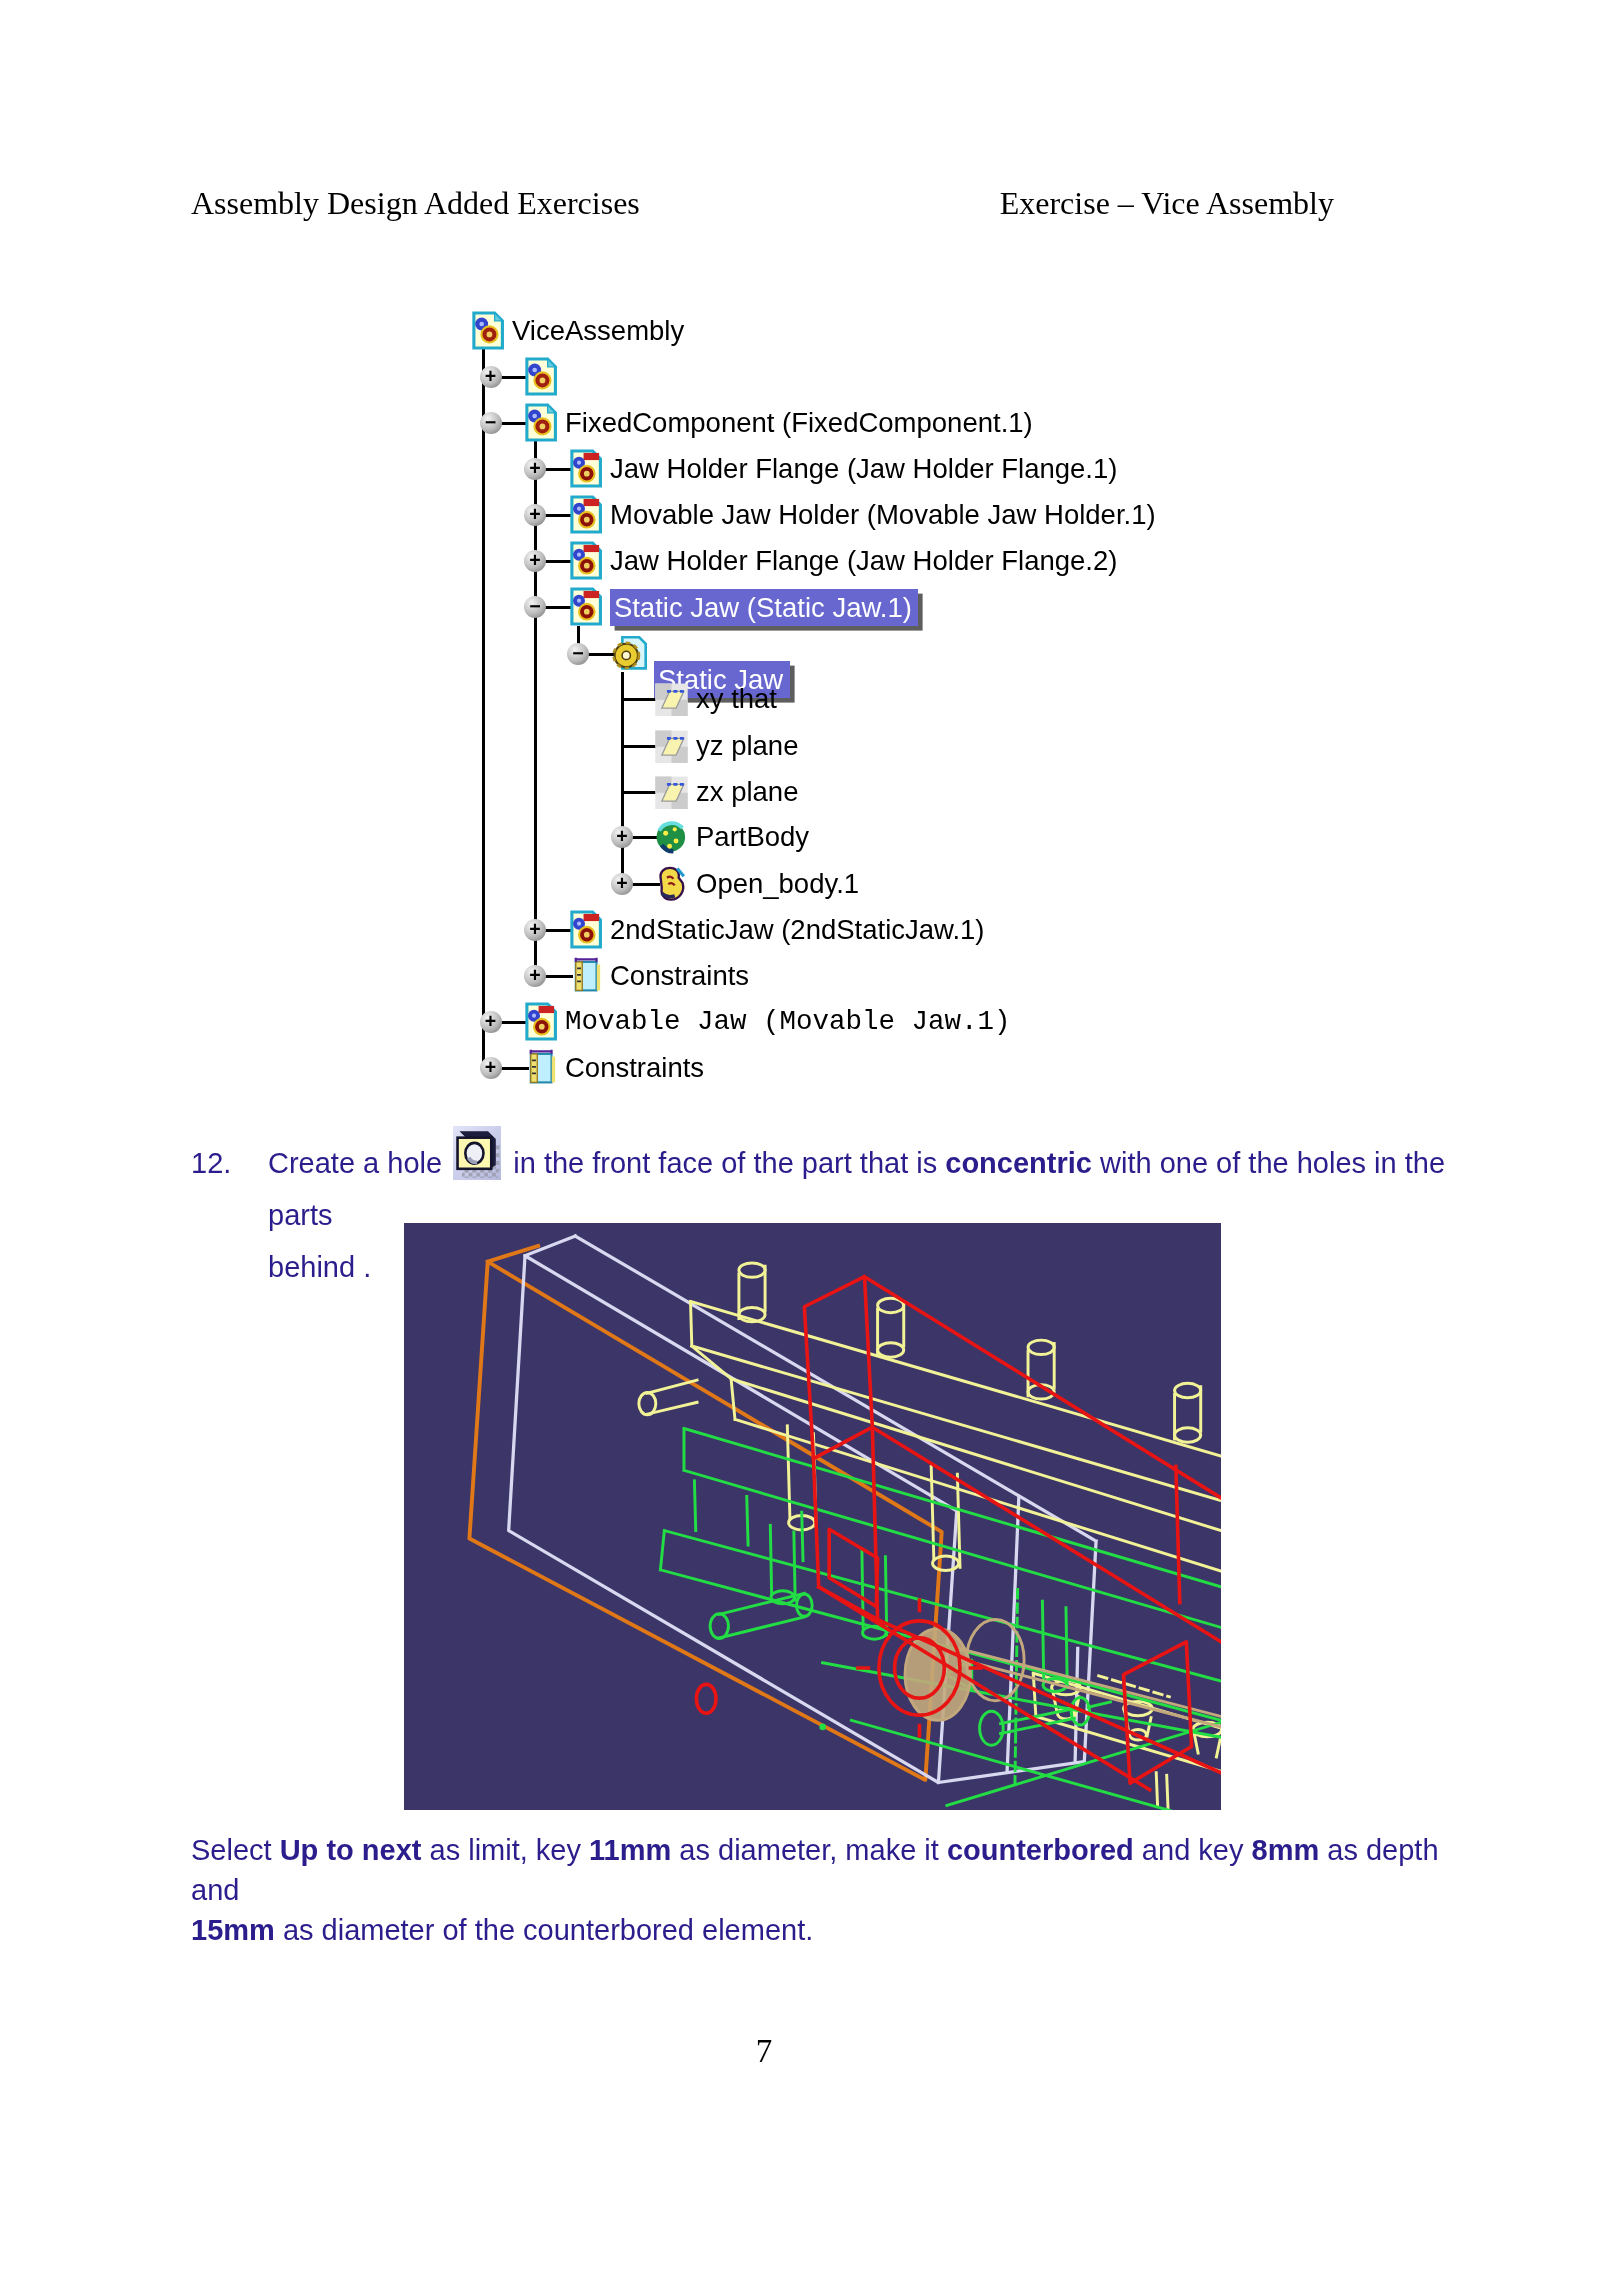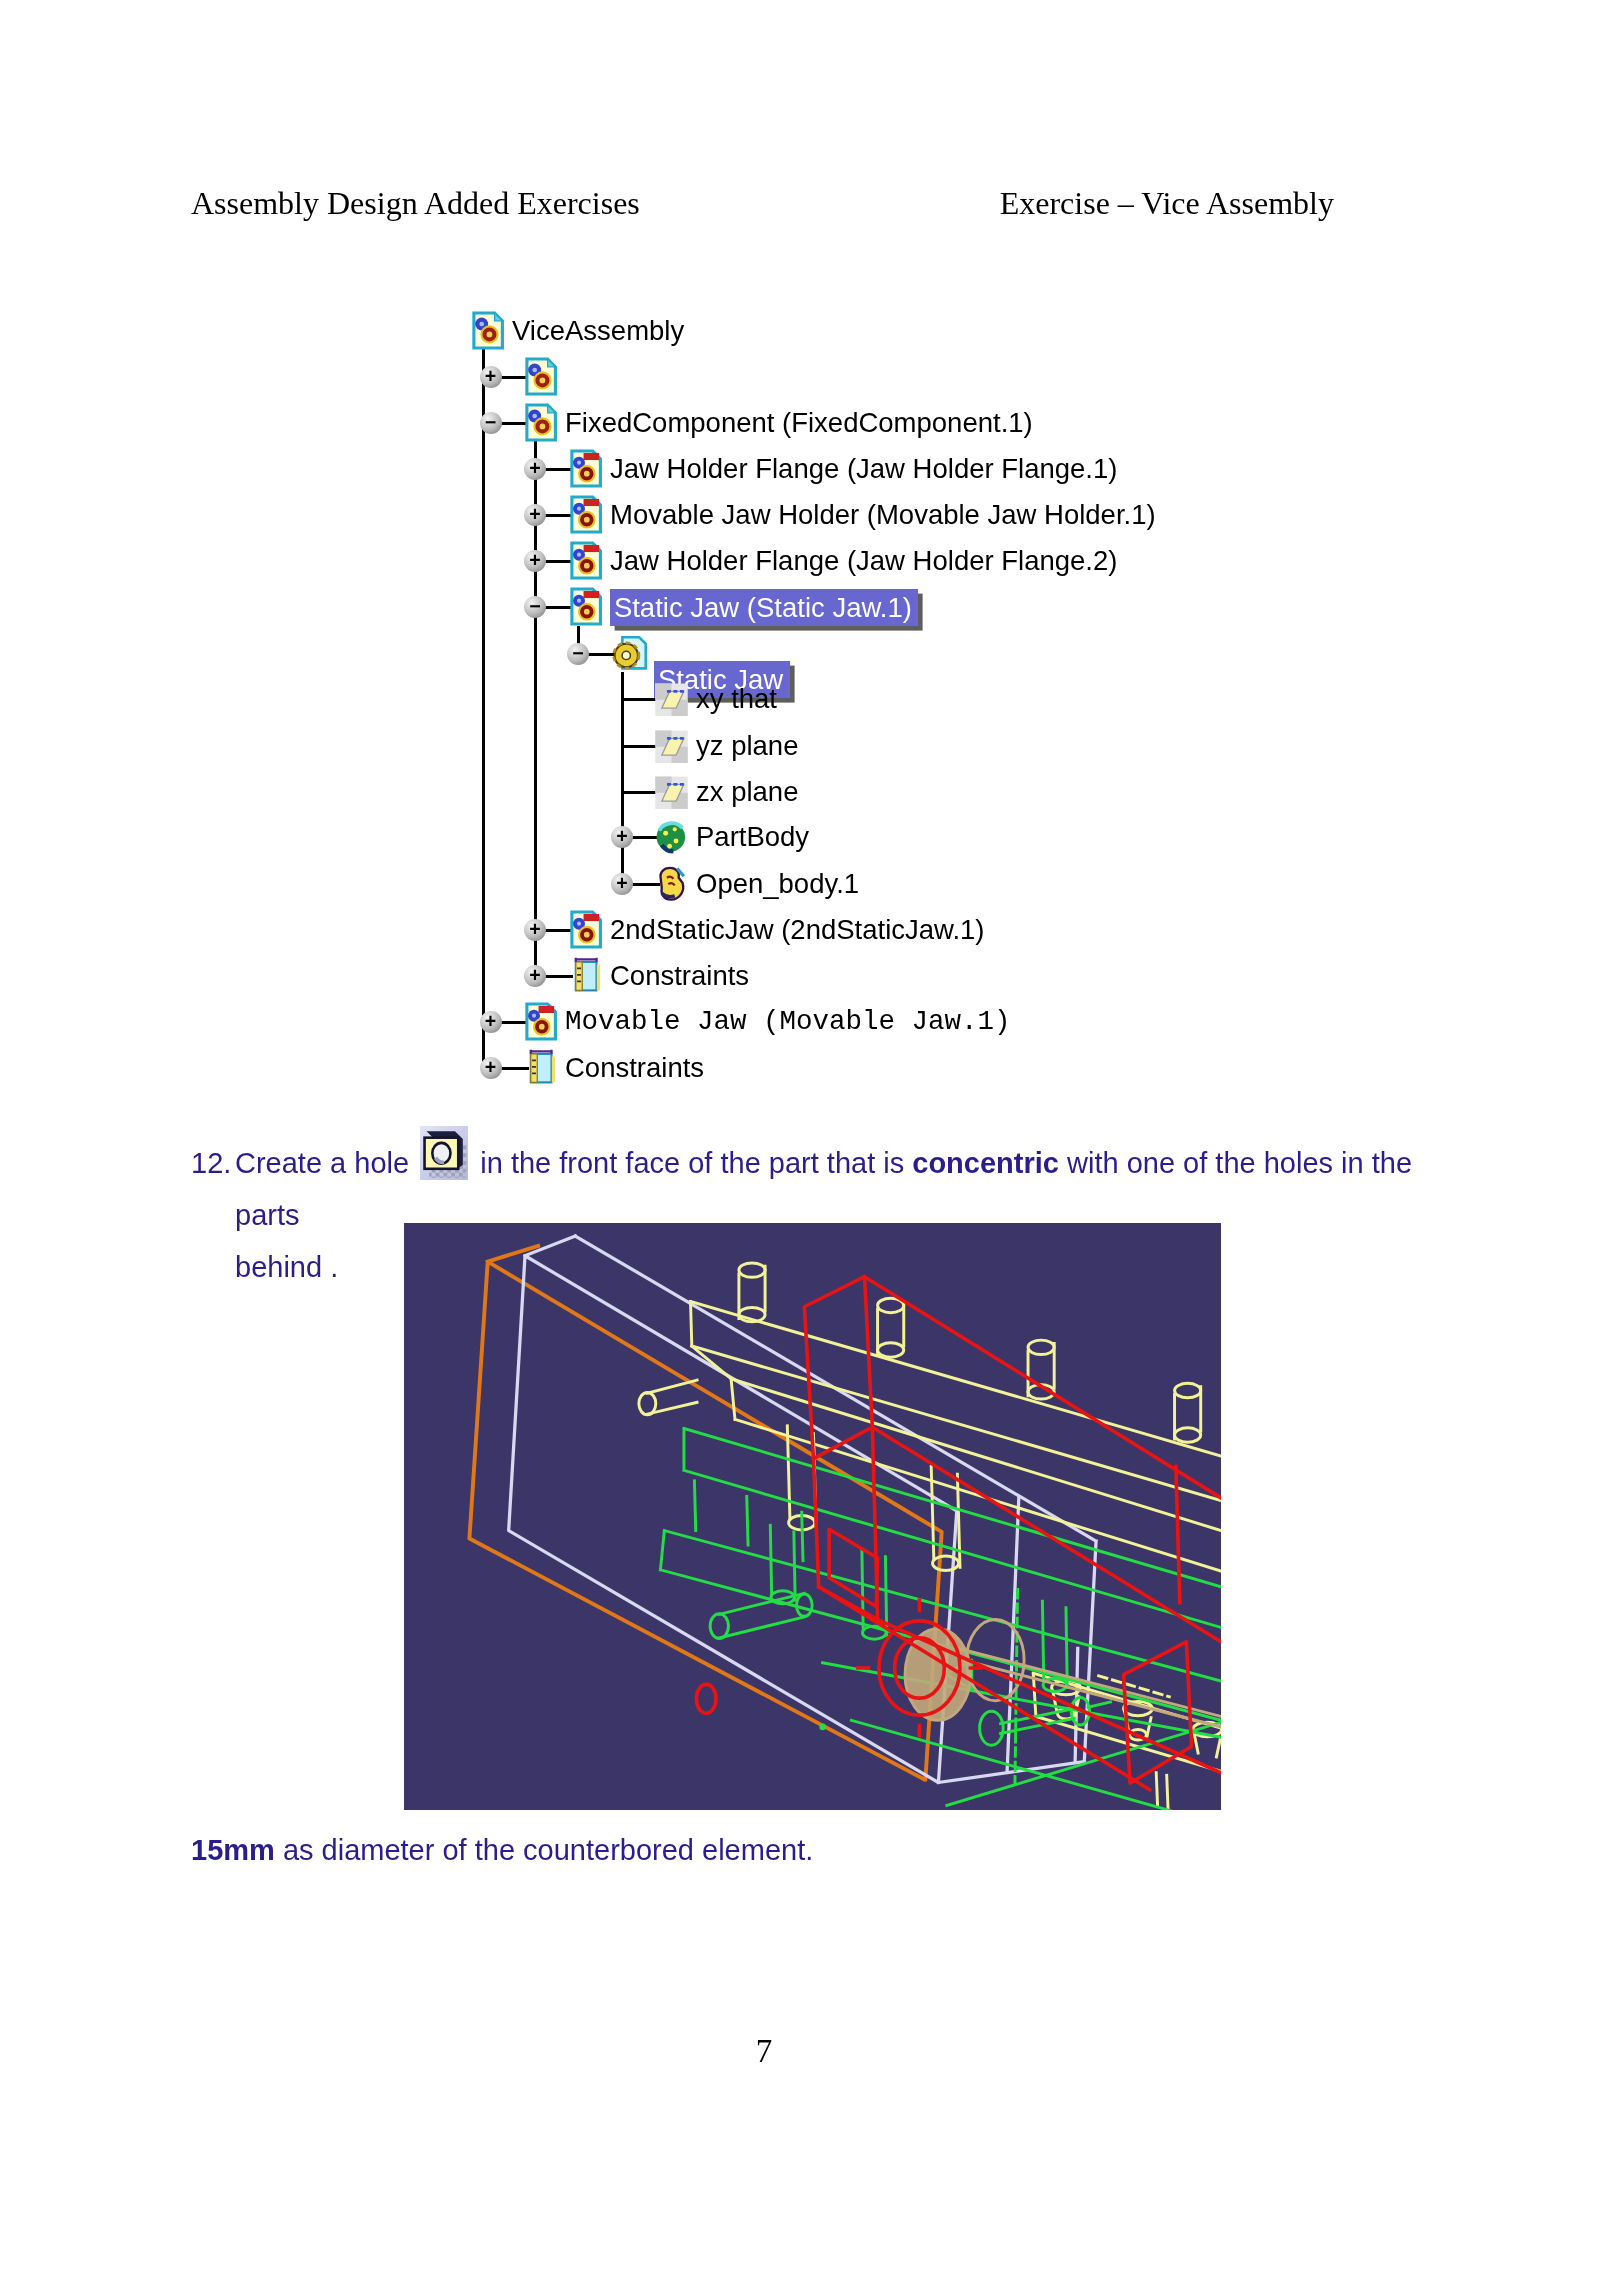--- a/index.html
+++ b/index.html
@@ -24,21 +24,21 @@
   .ticon{position:absolute;top:3.3px;width:35px;height:39px;}
   .ticon svg{width:35px;height:39px;display:block;}
   .tlabel{position:absolute;top:0;height:46px;line-height:46px;
           font-size:27.5px;color:#000;white-space:nowrap;}
   .tlabel.sel{background:var(--selection-bg);color:var(--selection-text);
               height:37px;line-height:37px;top:4.6px;padding:0 6.5px 0 3.9px;
               box-shadow:4.6px 4.6px 0 var(--selection-shadow);}
   
   .para{color:var(--accent-text);font-size:29px;}
   .b{font-weight:bold;margin-top:20px;}
-  .step12{position:absolute;left:191px;top:1137px;width:1276px;display:flex;line-height:52px;}
+  .step12{position:absolute;left:191px;top:1137px;width:1276px;display:flex;line-height:52px;gap:33px;}
   .step12 .num{width:44px;flex:none;}
   .step12 .ptext{flex:1;}
   .icon-anchor{display:inline-block;width:55px;height:1.3px;position:relative;vertical-align:baseline;}
   .hole-btn{position:absolute;left:2.6px;bottom:-7.9px;width:48px;height:55px;}
   .instruction{position:absolute;left:191px;top:1830px;width:1295px;line-height:40px;}
   
   .cad{position:absolute;left:404px;top:1223px;width:817px;height:587px;background:var(--cad-bg);}
   .cad svg{width:100%;height:100%;display:block;}
   .wf{fill:none;stroke-linecap:square;stroke-linejoin:round;}
   .w-white{stroke:var(--wf-white);stroke-width:5;}
@@ -422,17 +422,18 @@
       <path d="M1100,690 L1196,640 L1204,800 L1110,856 Z"></path>
       <ellipse cx="788" cy="680" rx="62" ry="72"></ellipse>
       <ellipse cx="788" cy="680" rx="38" ry="46"></ellipse>
       <path d="M788,592 v-16 M788,768 v16 M710,680 h-16 M866,680 h16"></path>
       <ellipse cx="462" cy="727" rx="15" ry="22"></ellipse>
     </g>
   </svg>
 </div>
 
 <div class="para instruction">
+  <div><span>Select </span><span class="b">Up to next</span><span> as limit, key </span><span class="b">11mm</span><span> as diameter, make it </span><span class="b">counterbored</span><span> and key </span><span class="b">8mm</span><span> as depth and</span></div>
   <div><span class="b">15mm</span><span> as diameter of the counterbored element.</span></div>
 </div>
 
 <div class="pagenum">7</div>
 
 
 </body></html>

